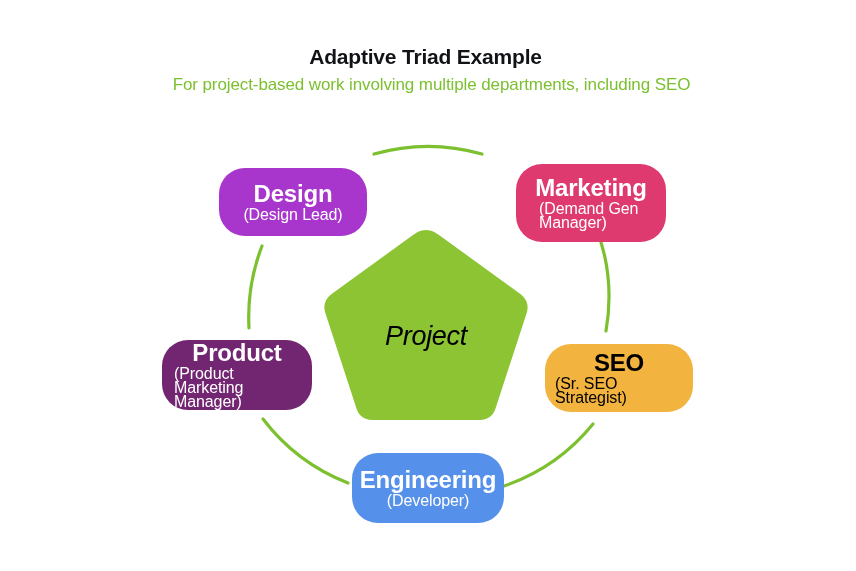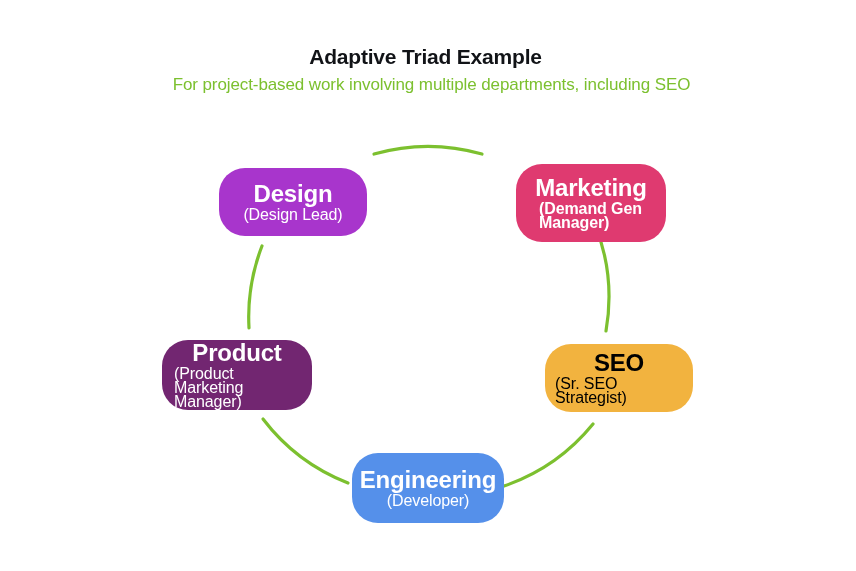--- a/index.html
+++ b/index.html
@@ -131,29 +131,46 @@
   <svg class="arcs" viewBox="0 0 856 571" width="856" height="571" aria-hidden="true">
     <g fill="none" stroke="#7cc02f" stroke-width="3.2" stroke-linecap="round">
       <path d="M 374 154 A 197 197 0 0 1 482 154"></path>
       <path d="M 594 222 A 197 197 0 0 1 606 331"></path>
       <path d="M 593 424 A 197 197 0 0 1 504 486"></path>
       <path d="M 348 483 A 197 197 0 0 1 263 419"></path>
       <path d="M 249 328 A 197 197 0 0 1 262 246"></path>
     </g>
   </svg>
 
+  <div class="pentagon-wrap">
+    <svg width="216" height="204" viewBox="0 0 216 204">
+      <path d="M 108 4
+               C 114 4 118 7 121 9
+               L 201 67
+               C 208 72 211 78 209 86
+               L 178 181
+               C 176 189 170 194 162 194
+               L 54 194
+               C 46 194 40 189 38 181
+               L 7 86
+               C 5 78 8 72 15 67
+               L 95 9
+               C 98 7 102 4 108 4 Z" fill="#8cc434"></path>
+    </svg>
+    <div class="pentagon-label">Project</div>
+  </div>
 
   <div class="node" id="node-design">
     <div class="node-title text-light">Design</div>
     <div class="node-sub text-light">(Design Lead)</div>
   </div>
 
   <div class="node" id="node-marketing">
     <div class="node-title text-light">Marketing</div>
-    <div class="node-sub text-light" style="max-width:104px;font-weight:bold;">(Demand Gen Manager)</div>
+    <div class="node-sub text-light" style="max-width:104px;">(Demand Gen Manager)</div>
   </div>
 
   <div class="node" id="node-seo">
     <div class="node-title text-dark">SEO</div>
     <div class="node-sub text-dark">(Sr. SEO Strategist)</div>
   </div>
 
   <div class="node" id="node-product">
     <div class="node-title text-light">Product</div>
     <div class="node-sub text-light" style="max-width:126px;">(Product Marketing Manager)</div>

